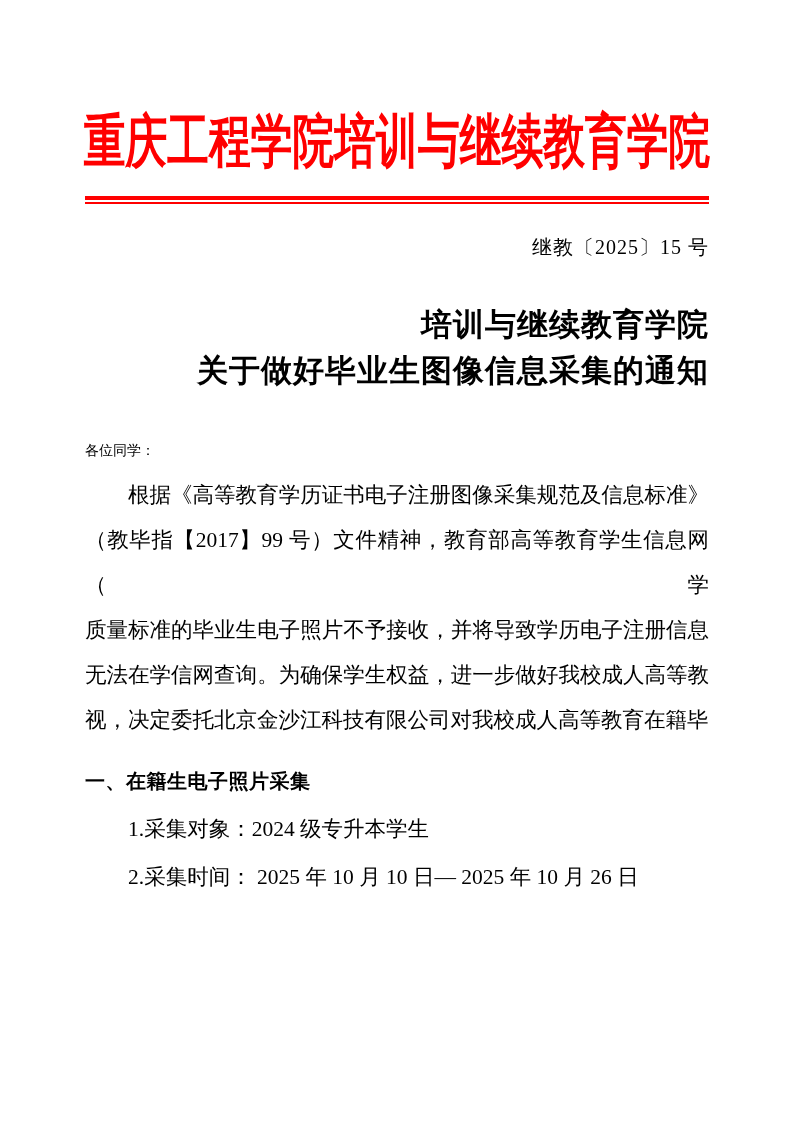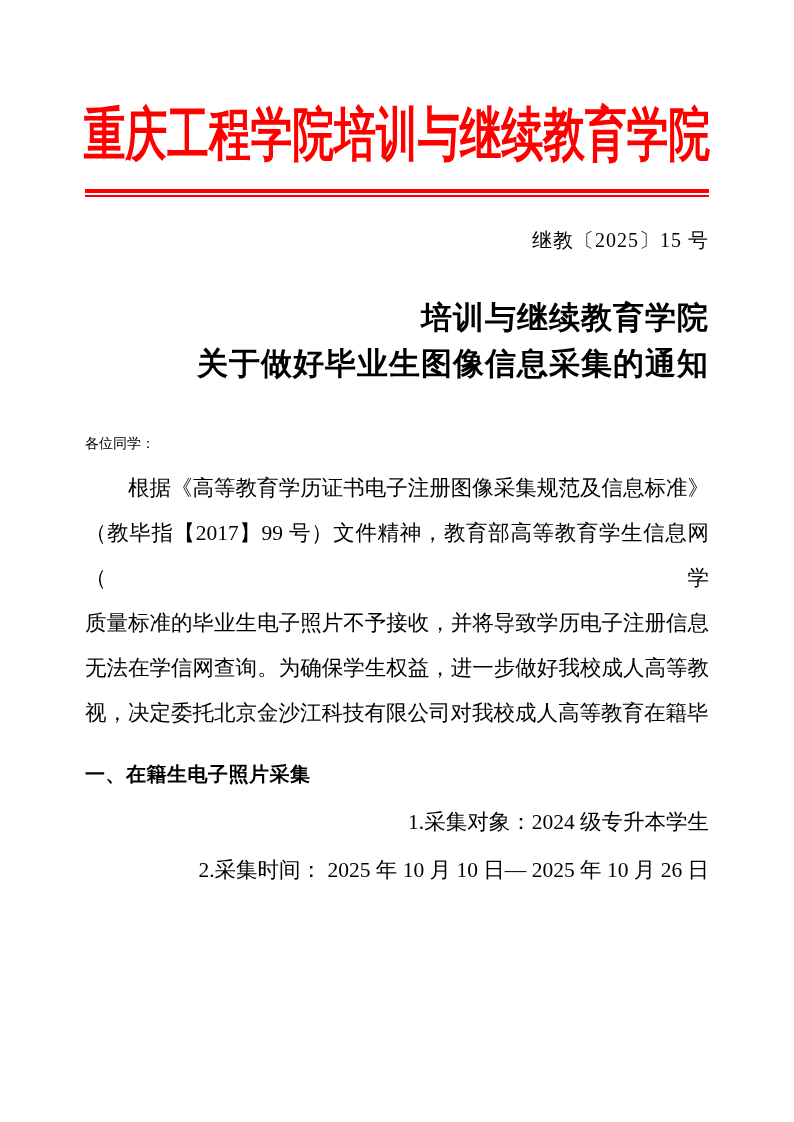--- a/index.html
+++ b/index.html
@@ -9,21 +9,21 @@
     font-family: "Liberation Serif", "DejaVu Serif", serif;
     color: #000000;
   }
   .page {
     position: relative;
     width: 794px;
     height: 928px;
     background: #ffffff;
     overflow: hidden;
     box-sizing: border-box;
-    padding: 4px 85px;
+    padding: 11px 85px;
   }
   
   .org-title-wrap {
     margin-top: 96px;
     display: flex;
     justify-content: center;
     line-height: 70px;
     height: 70px;
   }
   .org-title {
@@ -77,21 +77,20 @@
     font-size: 20px;
     font-weight: bold;
     line-height: 45px;
     letter-spacing: 0.5px;
   }
   .list-item {
     margin: 3px 0 0 0;
     padding-left: 43px;
     font-size: 21.5px;
     line-height: 45px;
-    text-align: right;
   }
   .list-item:first-of-type { margin-top: 2px; }
   .list-item strong { font-weight: bold; }
   
   .sep-bottom {
     position: absolute;
     left: 84px;
     right: 84px;
     top: 1032px;
     margin: 0;

